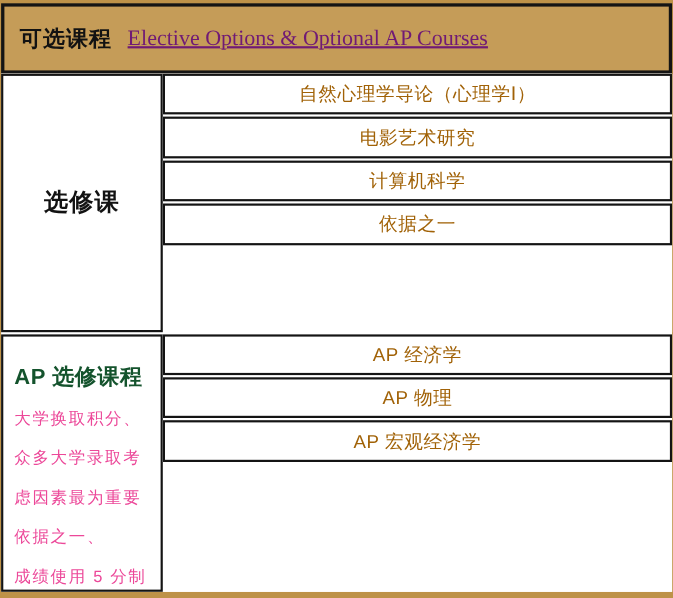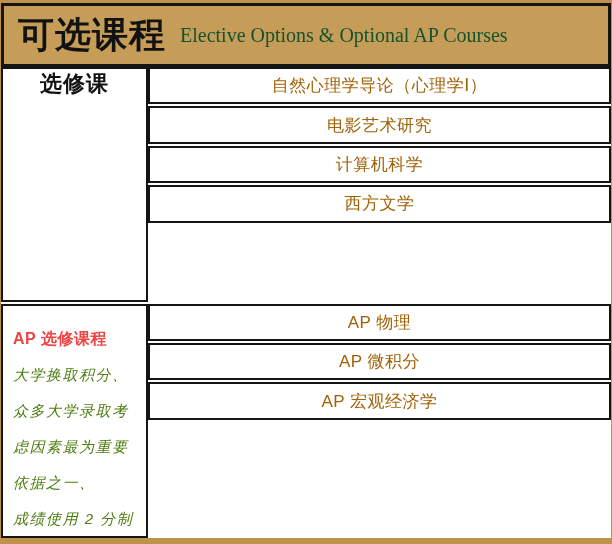--- a/index.html
+++ b/index.html
@@ -18,30 +18,31 @@
   }
   .header {
     flex: 0 0 64px;
     background: #C59C58;
     border: 3px solid #141414;
     display: flex;
     align-items: center;
     padding-left: 14px;
   }
   .header .zh {
-    font-size: 36px;
+    font-size: 20px;
     font-weight: bold;
     letter-spacing: 1px;
     color: #121212;
   }
   .header .en {
     font-family: "Liberation Serif", "DejaVu Serif", serif;
     font-size: 20px;
     margin-left: 14px;
-    color: #14532d;
+    color: #701a75;
+    text-decoration: underline;
   }
   .tablebody {
     flex: 1 1 auto;
     background: #ffffff;
     display: flex;
     flex-direction: column;
     gap: 2px;
     min-height: 0;
   }
   .group {
@@ -56,46 +57,46 @@
   .cell {
     border: 2px solid #141414;
     background: #ffffff;
   }
   .leftcell {
     grid-row: 1 / span 6;
     grid-column: 1;
   }
   .leftcell.centered {
     display: flex;
+    align-items: center;
     justify-content: center;
   }
   .group-title {
     font-size: 22px;
     font-weight: bold;
     letter-spacing: 1px;
     color: #121212;
   }
   .leftcell.ap {
     padding: 23px 6px 0 10px;
   }
   .ap-title {
-    font-size: 16px;
+    font-size: 20px;
     font-weight: bold;
     letter-spacing: 0.5px;
-    color: #ef4444;
+    color: #14532d;
     margin-bottom: 7px;
     white-space: nowrap;
   }
   .ap-desc-line {
     font-size: 15px;
     letter-spacing: 1.5px;
     line-height: 36px;
-    color: #4d7c0f;
+    color: #ec4899;
     white-space: nowrap;
-    font-style: italic;
   }
   .course {
     grid-column: 2;
     display: flex;
     align-items: center;
     justify-content: center;
     font-size: 17px;
     letter-spacing: 0.5px;
     color: #a16207;
   }
@@ -112,31 +113,31 @@
 
   <div class="tablebody">
 
     <div class="group">
       <div class="cell leftcell centered">
         <span class="group-title">选修课</span>
       </div>
       <div class="cell course">自然心理学导论（心理学Ⅰ）</div>
       <div class="cell course">电影艺术研究</div>
       <div class="cell course">计算机科学</div>
-      <div class="cell course">西方文学</div>
+      <div class="cell course">依据之一</div>
     </div>
 
     <div class="group">
       <div class="cell leftcell ap">
         <div class="ap-title">AP 选修课程</div>
         <div class="ap-desc-line">大学换取积分、</div>
         <div class="ap-desc-line">众多大学录取考</div>
         <div class="ap-desc-line">虑因素最为重要</div>
         <div class="ap-desc-line">依据之一、</div>
-        <div class="ap-desc-line">成绩使用 2 分制</div>
+        <div class="ap-desc-line">成绩使用 5 分制</div>
       </div>
+      <div class="cell course">AP 经济学</div>
       <div class="cell course">AP 物理</div>
-      <div class="cell course">AP 微积分</div>
       <div class="cell course">AP 宏观经济学</div>
     </div>
 
   </div>
 </div>
 
 </body></html>

